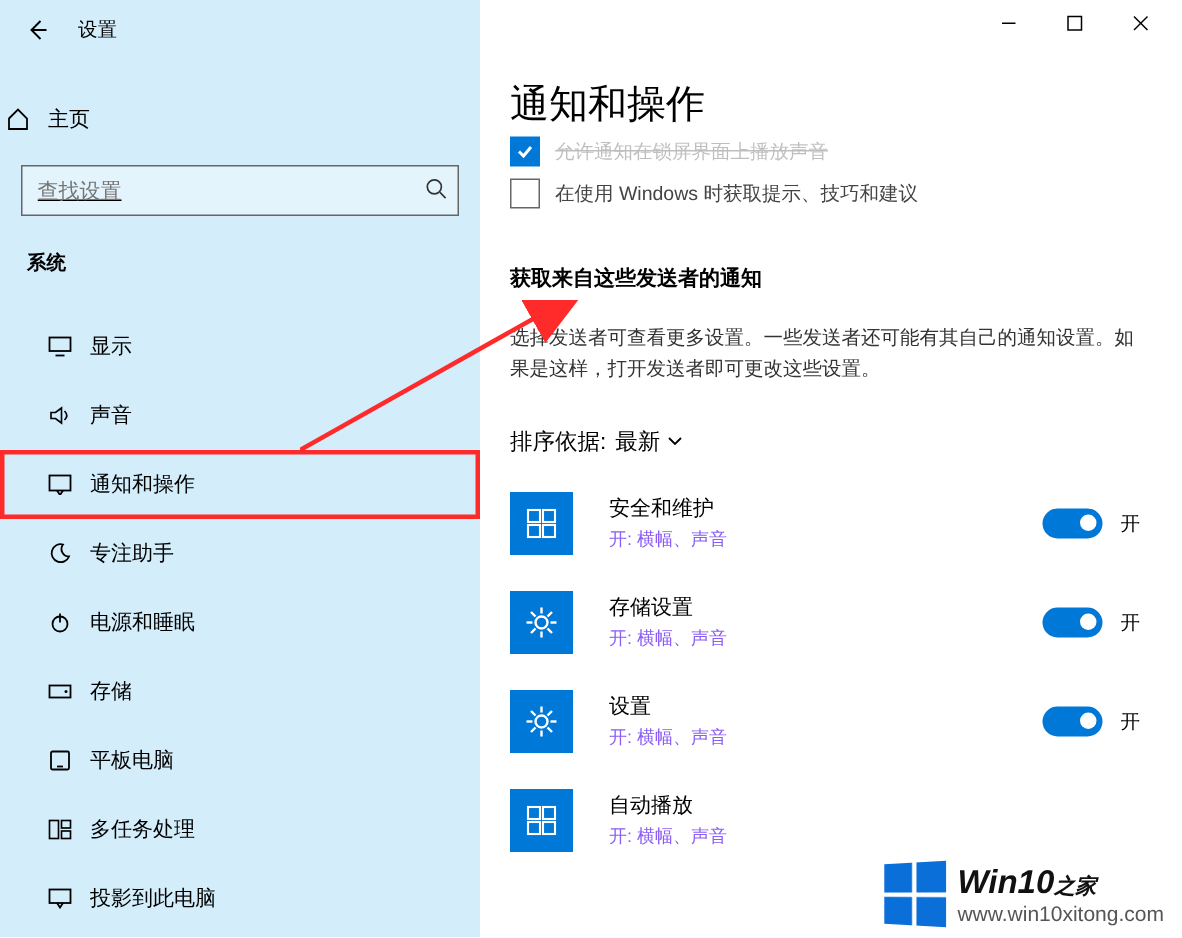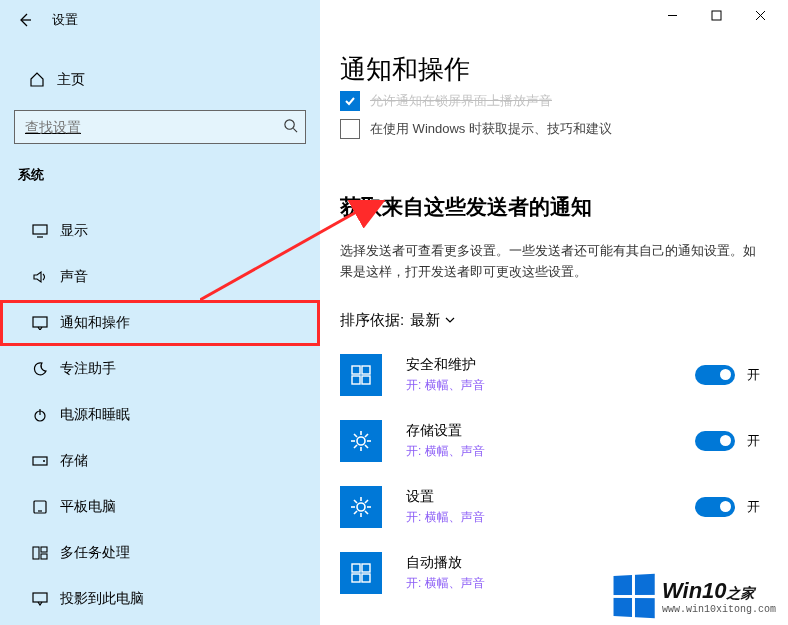--- a/index.html
+++ b/index.html
@@ -35,21 +35,21 @@
     display: flex; align-items: center; justify-content: center;
     cursor: pointer;
   }
   .title {
     font-size: 13px;
     margin-left: 10px;
   }
   .home-row {
     display: flex;
     align-items: center;
-    padding: 0 29px;
+    padding: 0 4px;
     height: 40px;
     margin-top: 20px;
     cursor: pointer;
   }
   .home-row .icon-wrap { width: 28px; }
   .search-wrap {
     margin: 10px 14px 0 14px;
     position: relative;
   }
   .search-input {
@@ -121,22 +121,22 @@
     margin-right: 10px;
   }
   .unchecked-box {
     width: 20px; height: 20px;
     border: 1px solid #666;
     margin-right: 10px;
   }
   .cb-label { font-size: 13px; color: #444; }
   .struck { text-decoration: line-through; color: #000000; font-size:13px; }
   .section-title {
-    font-size: 21px;
-    margin-top: 54px;
+    font-size: 14px;
+    margin-top: 38px;
   }
   .section-desc {
     font-size: 13px;
     color: #333;
     margin-top: 20px;
     line-height: 1.6;
   }
   .sort-row {
     display: flex;
     align-items: center;
@@ -207,21 +207,21 @@
   }
   .watermark-logo div { background: #0a6fd8; }
   .watermark-text {
     margin-left: 8px;
   }
   .wm-big {
     font-size: 22px; font-weight: 700; font-style: italic;
     color: #111;
   }
   .wm-sm {
-    font-size: 10px; color: #555; font-family: Liberation Mono, monospace;
+    font-size: 14px; color: #555;
   }
 </style>
 </head>
 <body>
 
 <div class="window">
 
   <div class="sidebar">
     <div class="topbar">
       <div class="back-btn">

